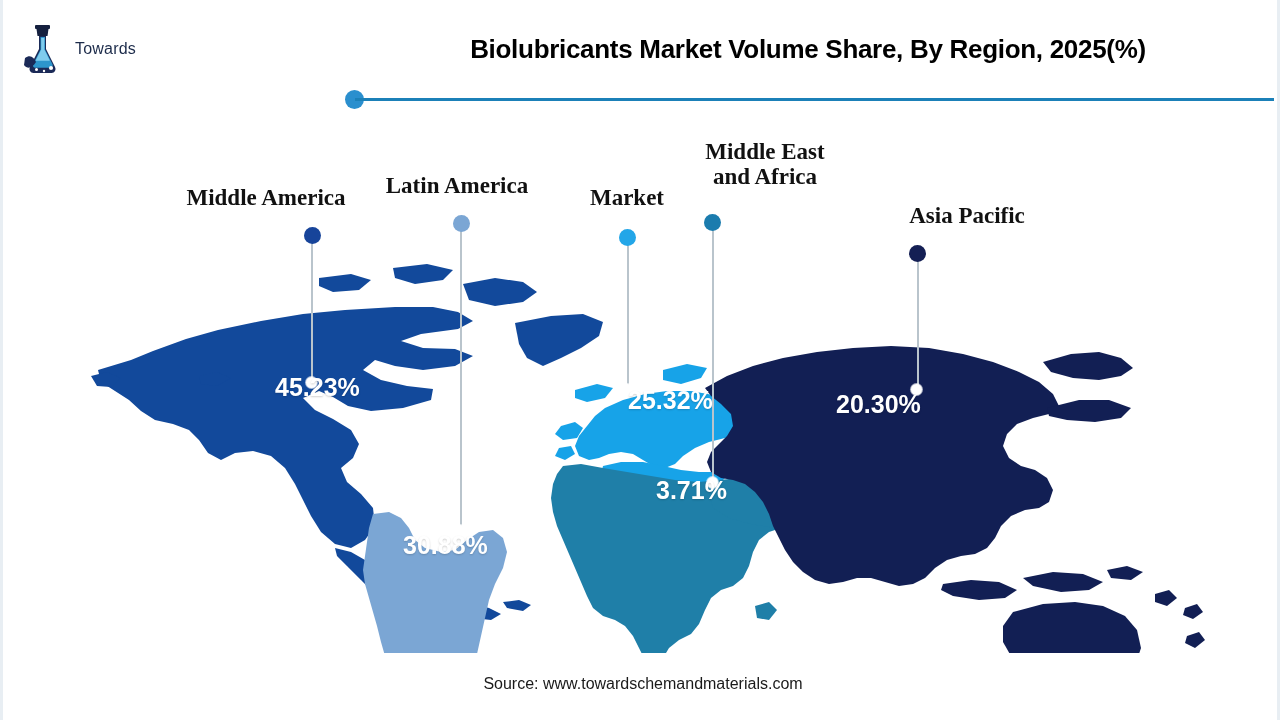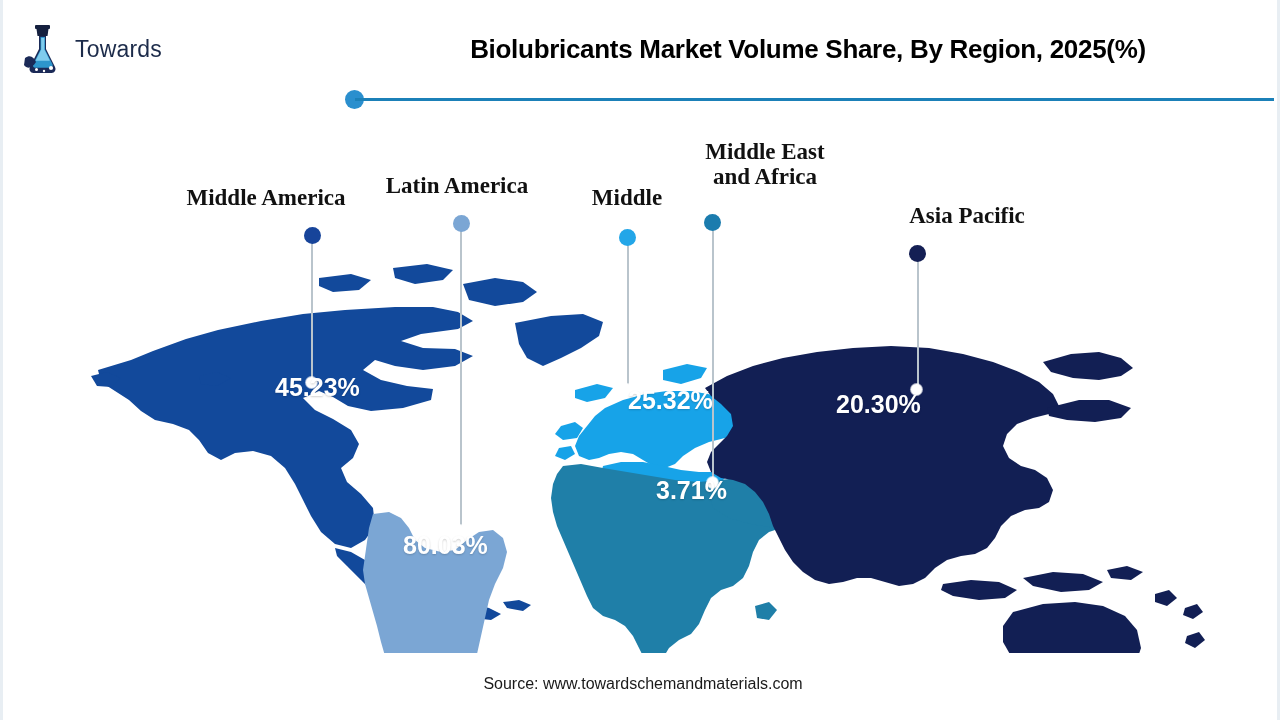--- a/index.html
+++ b/index.html
@@ -33,21 +33,21 @@
     left: 18px;
     top: 24px;
     display: flex;
     align-items: center;
     gap: 8px;
   }
   .brand-mark { width: 46px; height: 52px; flex: 0 0 auto; }
   .brand-text { line-height: 1; }
   .brand-top {
     font-family: "Liberation Sans", sans-serif;
-    font-size: 23px;
+    font-size: 16px;
     color: #1c2b4a;
     letter-spacing: 0.2px;
     margin-bottom: 2px;
     display: block;
   }
   .brand-bottom {
     font-family: "Liberation Serif", serif;
     font-weight: bold;
     font-size: 31px;
     color: #1c86c4;
@@ -235,23 +235,23 @@
     <div class="callout" style="left:172px; top:78px; width:182px;">Middle America</div>
     <div class="pin-line" style="left:308px; top:135px; height:140px;"></div>
     <div class="pin-dot" style="left:301px; top:119px; width:17px; height:17px; background:#17449a;"></div>
     <div class="pin-tip" style="left:303px; top:269px;"></div>
     <div class="value-label" style="left:272px; top:265px;">45.23%</div>
 
     <div class="callout" style="left:366px; top:66px; width:176px;">Latin America</div>
     <div class="pin-line" style="left:457px; top:123px; height:300px;"></div>
     <div class="pin-dot" style="left:450px; top:107px; width:17px; height:17px; background:#7ba6d4;"></div>
     <div class="pin-tip" style="left:452px; top:417px;"></div>
-    <div class="value-label" style="left:400px; top:423px;">80.03%</div>
-
-    <div class="callout" style="left:562px; top:78px; width:124px;">Middle</div>
+    <div class="value-label" style="left:400px; top:423px;">30.88%</div>
+
+    <div class="callout" style="left:562px; top:78px; width:124px;">Market</div>
     <div class="pin-line" style="left:624px; top:137px; height:145px;"></div>
     <div class="pin-dot" style="left:616px; top:121px; width:17px; height:17px; background:#23a6e8;"></div>
     <div class="pin-tip" style="left:619px; top:276px;"></div>
     <div class="value-label" style="left:625px; top:278px;">25.32%</div>
 
     <div class="callout" style="left:670px; top:32px; width:184px;">Middle East
 and Africa</div>
     <div class="pin-line" style="left:709px; top:122px; height:253px;"></div>
     <div class="pin-dot" style="left:701px; top:106px; width:17px; height:17px; background:#1b7cae;"></div>
     <div class="pin-tip" style="left:704px; top:369px;"></div>

